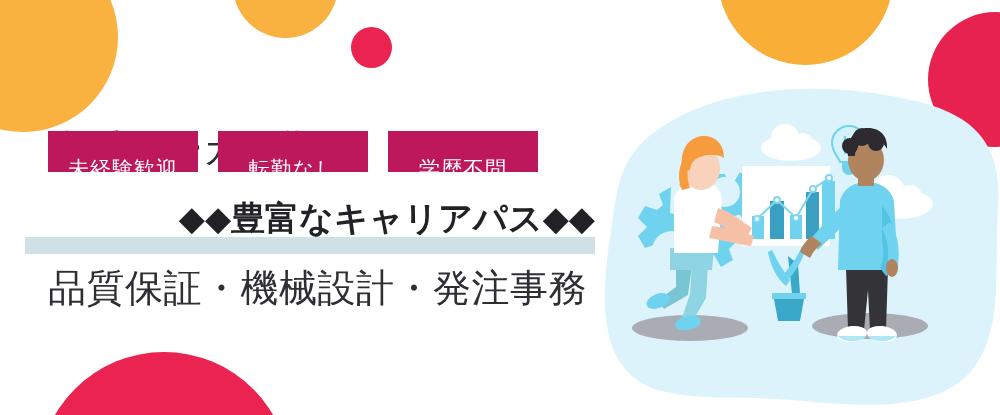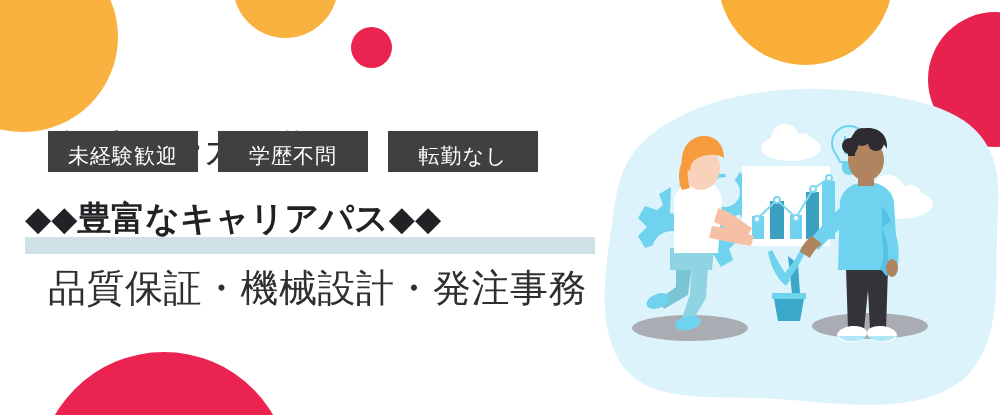--- a/index.html
+++ b/index.html
@@ -47,29 +47,29 @@
   #headline .hl-line { display: block; }
 
   #tag-row {
     position: absolute;
     left: 48px;
     top: 131px;
     display: flex;
     gap: 20px;
   }
   .tag {
-    background: #404040;
+    background: #be185d;
     color: #ffffff;
     font-size: 21px;
     line-height: 41px;
     height: 41px;
     text-align: center;
     letter-spacing: 1px;
     min-width: 150px;
-    padding: 4px 6px;
+    padding: 17px 6px;
     box-sizing: border-box;
   }
 
   .hl-bar-wrap {
     position: absolute;
     left: 25px;
     width: 570px;
     height: 58px;
   }
   #hl-bar-wrap-1 { top: 196px; }
@@ -80,21 +80,21 @@
     bottom: 0;
     width: 100%;
     height: 17px;
     background: #cfe0e6;
   }
   .hl-text {
     position: absolute;
     left: 0;
     top: 0;
     width: 100%;
-    text-align: left;
+    text-align: right;
     font-size: 34px;
     font-weight: bold;
     color: #222226;
     line-height: 45px;
     letter-spacing: 0px;
     white-space: pre;
   }
 
   
   #illustration {
@@ -118,22 +118,22 @@
   <div class="deco" id="deco-pink-tr"></div>
   <div class="deco" id="deco-pink-bl"></div>
 
   <h1 id="headline">
     <span class="hl-line">大手メーカー勤務</span>
     <span class="hl-line">品質保証・機械設計・発注事務</span>
   </h1>
 
   <div id="tag-row">
     <div class="tag">未経験歓迎</div>
+    <div class="tag">転勤なし</div>
     <div class="tag">学歴不問</div>
-    <div class="tag">転勤なし</div>
   </div>
 
   <div class="hl-bar-wrap" id="hl-bar-wrap-1">
     <div class="hl-bar"></div>
     <div class="hl-text">◆◆豊富なキャリアパス◆◆</div>
   </div>
 
 
   <div id="illustration">
     <svg width="400" height="327" viewBox="0 0 400 327" xmlns="http://www.w3.org/2000/svg">

